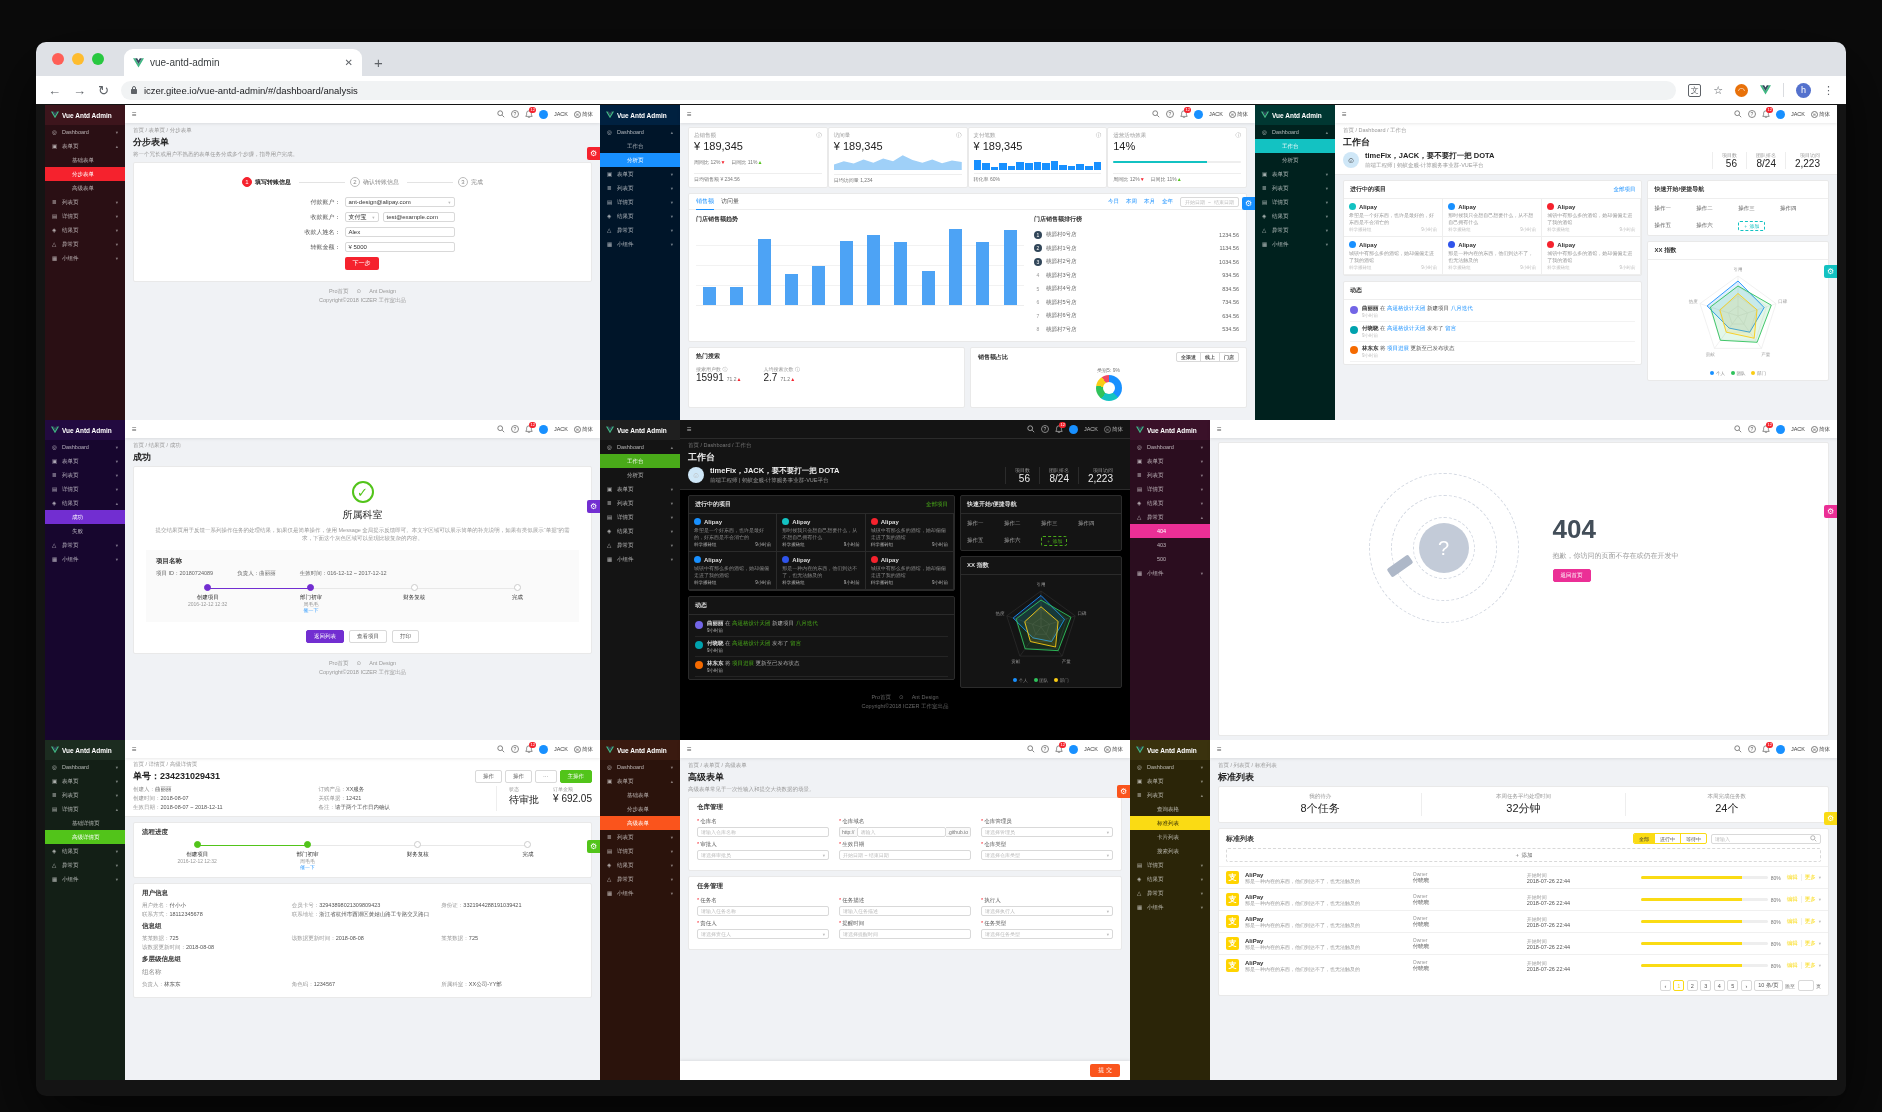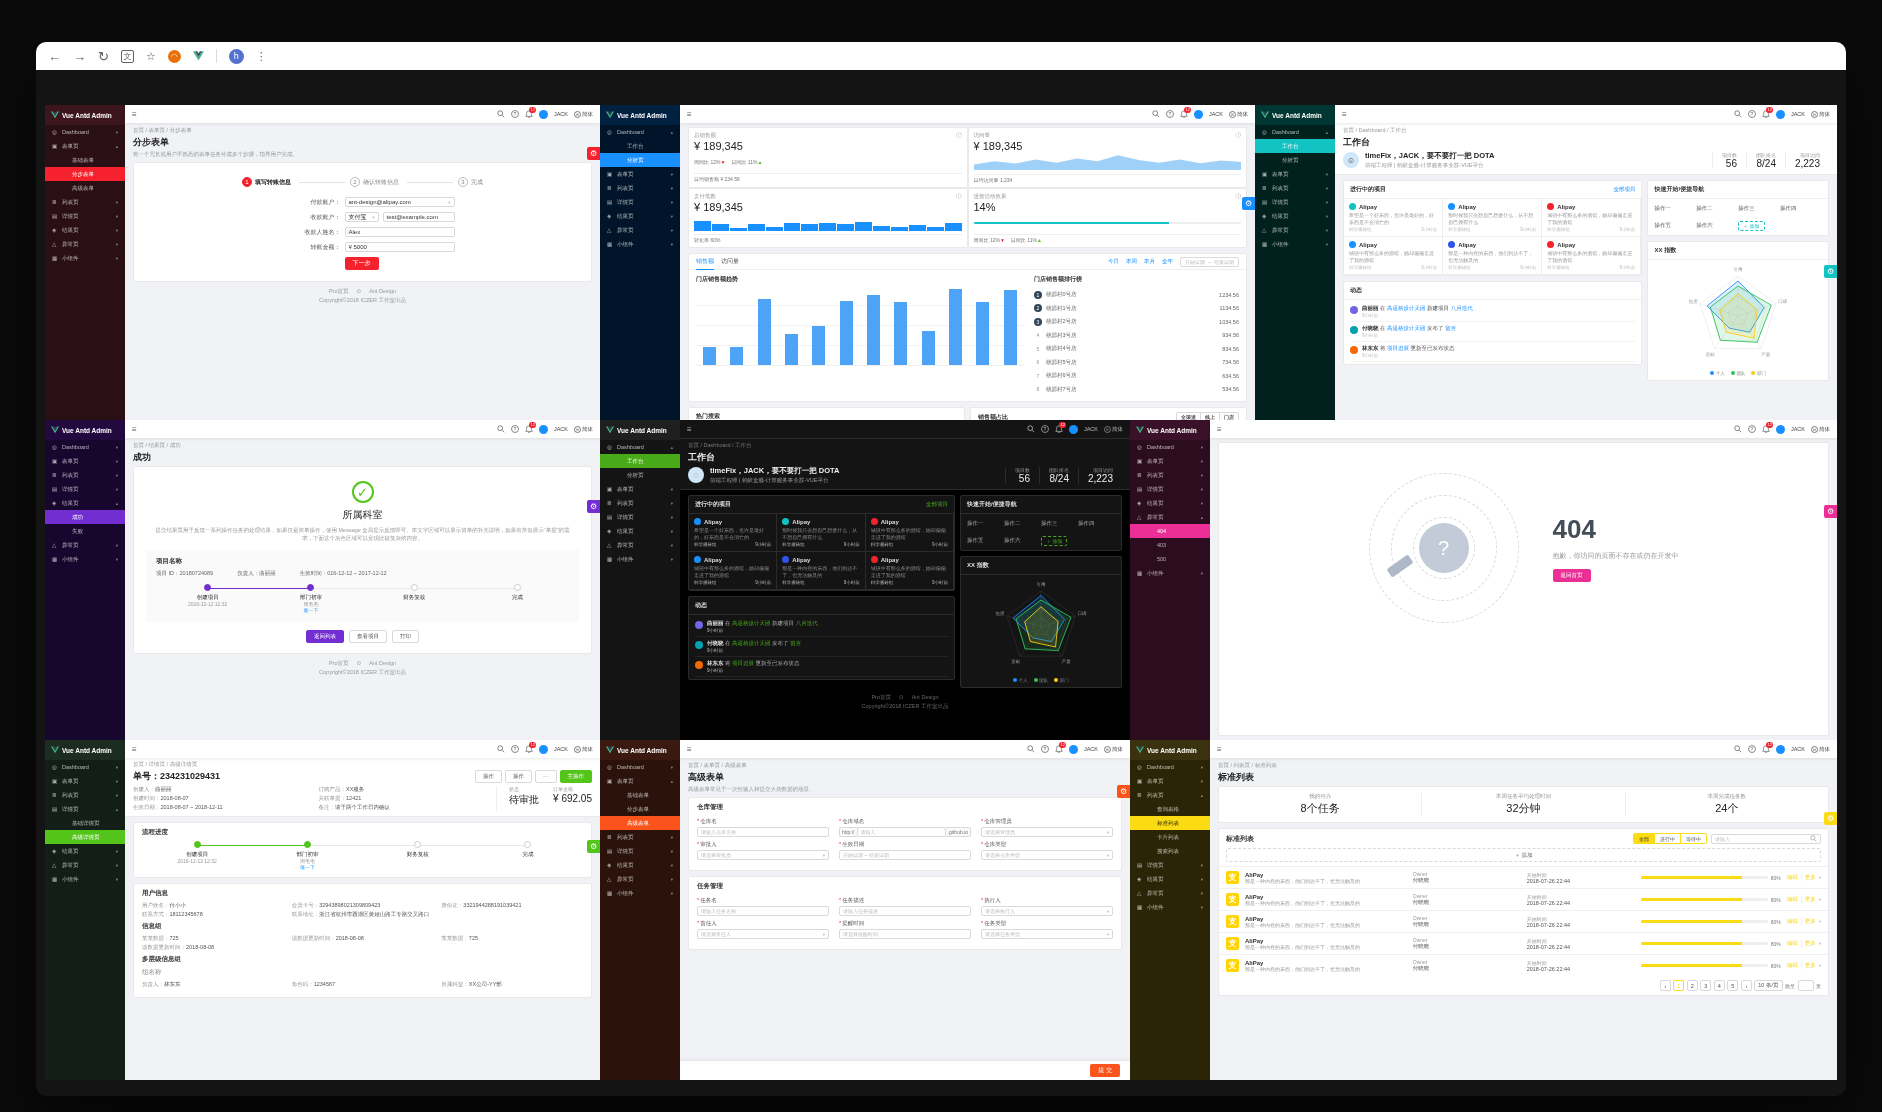--- a/index.html
+++ b/index.html
@@ -66,21 +66,21 @@
   .fstep.cur .ftxt{color:#222;font-weight:bold}
   .ftxt{font-size:6px;color:#888}
   .fline{width:46px;height:1px;background:#e3e3e3;margin:0 5px}
   .fstep:last-child .fline{display:none}
   .frow{display:flex;justify-content:center;align-items:center;gap:4px;margin-bottom:5px}
   .flab{width:70px;text-align:right;color:#555}
   .finp{width:110px;height:10px;border:1px solid #d9d9d9;border-radius:2px;display:flex;align-items:center;padding:0 3px;background:#fff;color:#333;justify-content:space-between}
   .finp .cv{font-size:4.5px;color:#bbb}
   .fbtn{background:var(--accent);color:#fff;border-radius:2px;font-size:6px;padding:2px 8px;display:inline-block}
   
-  .statgrid{display:grid;grid-template-columns:repeat(2,1fr);margin-bottom:5px}
+  .statgrid{display:grid;grid-template-columns:repeat(4,1fr);margin-bottom:5px}
   .scard{padding:4px 5px;position:relative}
   .scard .sk{color:#999;font-size:5.5px;display:flex;justify-content:space-between}
   .scard .sv{font-size:11px;color:#222;margin:1px 0 2px}
   .scard .sf{border-top:1px solid #eee;margin-top:3px;padding-top:2px;color:#777;font-size:5px;display:flex;gap:4px}
   .trends{display:flex;gap:6px;font-size:5px;color:#777;height:16px;align-items:center}
   .minibars{display:flex;align-items:flex-end;gap:1px;height:16px}
   .minibars i{flex:1;background:#1890ff}
   .minarea{height:16px}
   .prog{height:16px;display:flex;align-items:center}
   .prog .track{flex:1;height:2.5px;background:#eee;border-radius:2px;overflow:hidden}
@@ -256,24 +256,47 @@
   .pager{display:flex;justify-content:flex-end;align-items:center;gap:2.5px;padding:4px 7px;font-size:5.5px;color:#555}
   .pg{min-width:11px;height:11px;border:1px solid #d9d9d9;border-radius:2px;background:#fff;display:flex;align-items:center;justify-content:center;padding:0 2px}
   .pg.on{border-color:var(--accent);color:var(--accent)}
   .pgtext{color:#777;font-size:5px}
   .jumpbox{width:16px;height:11px;border:1px solid #d9d9d9;border-radius:2px;background:#fff}
 </style>
 </head>
 <body>
 
 <div class="bwin">
+  <div class="tabstrip">
+    <div class="tlights">
+      <span class="tl r"></span>
+      <span class="tl y"></span>
+      <span class="tl g"></span>
+    </div>
+    <div class="tab">
+      <svg class="vlogo" viewBox="0 0 24 21">
+          <path d="M0 0h4.6L12 12.5 19.4 0H24L12 20.5z" fill="#41b883"></path>
+          <path d="M4.6 0h4.5L12 4.9 14.9 0h4.5L12 12.5z" fill="#34495e"></path>
+        </svg>
+      <span class="ttl">vue-antd-admin</span>
+      <span class="x">✕</span>
+    </div>
+    <span class="newtab">+</span>
+  </div>
   <div class="toolbar">
     <span class="navic">←</span>
     <span class="navic">→</span>
     <span class="navic">↻</span>
+    <div class="omni">
+      <svg width="8" height="10" viewBox="0 0 8 10">
+          <rect x="1" y="4" width="6" height="5" rx="0.8" fill="#5f6368"></rect>
+          <path d="M2.5 4V3a1.5 1.5 0 0 1 3 0v1" fill="none" stroke="#5f6368"></path>
+        </svg>
+      <span class="url">iczer.gitee.io/vue-antd-admin/#/dashboard/analysis</span>
+    </div>
     <span class="trico">文</span>
     <span class="brico">☆</span>
     <span class="extdot">◠</span>
     <svg class="vlogo" viewBox="0 0 24 21">
         <path d="M0 0h4.6L12 12.5 19.4 0H24L12 20.5z" fill="#41b883"></path>
         <path d="M4.6 0h4.5L12 4.9 14.9 0h4.5L12 12.5z" fill="#34495e"></path>
       </svg>
     <span class="vdiv"></span>
     <span class="bravatar">h</span>
     <span class="brico">⋮</span>

